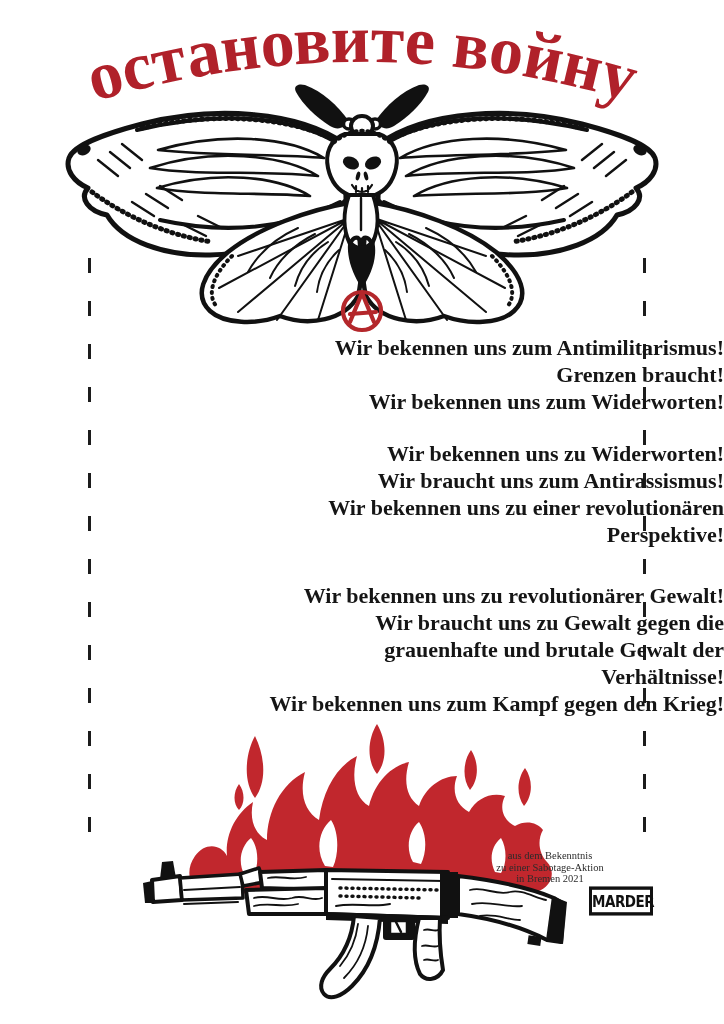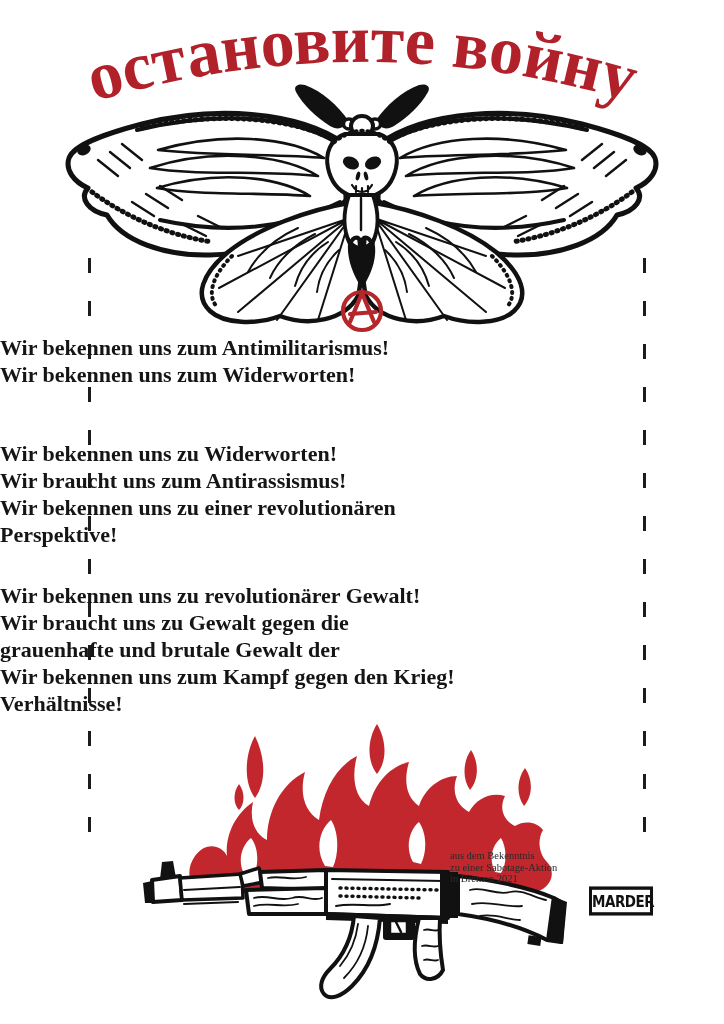--- a/index.html
+++ b/index.html
@@ -13,33 +13,33 @@
   .title-svg{left:0;top:0;width:724px;height:130px;}
   
   .cropline{
     width:3px;height:578px;top:258px;
     background:repeating-linear-gradient(to bottom,#1c1c1c 0 15px,transparent 15px 43px);
   }
   .cropline.left{left:88px;}
   .cropline.right{left:643px;}
   
   .block{
-    left:0;width:724px;text-align:left;
+    left:0;width:724px;text-align:right;
     font-weight:bold;font-size:22px;line-height:27px;color:#151515;
   }
   .block div{white-space:nowrap;}
   .b1{top:334px;} .b2{top:440px;} .b3{top:582px;}
   
   .moth-svg{left:62px;top:84px;width:600px;height:250px;}
   .anarchy-svg{left:339px;top:288px;width:46px;height:46px;}
   .flames-svg{left:185px;top:724px;width:385px;height:176px;}
   .rifle-svg{left:140px;top:856px;width:440px;height:152px;}
   
   .attr{
-    right:74px;top:850px;width:200px;text-align:left;
+    right:74px;top:850px;width:200px;text-align:center;
     font-size:10.5px;line-height:11.5px;color:#2b2b2b;
   }
   .marder{
     right:71px;top:888px;width:58px;height:20px;
     border:3px solid #111;color:#111;background:#fff;
     font-family:"DejaVu Sans", sans-serif;font-weight:bold;font-size:13.5px;
     letter-spacing:-0.5px;text-align:center;line-height:20px;
     transform:scaleY(1.12);
   }
   .ink{stroke:#111;fill:none;stroke-linecap:round;stroke-linejoin:round;}
@@ -111,34 +111,35 @@
   </svg>
 
   <svg class="abs anarchy-svg" viewBox="0 0 46 46">
     <circle cx="23" cy="23" r="19" fill="none" stroke="#b4272b" stroke-width="4.2"></circle>
     <path d="M11,34 L23,5 L35,34" fill="none" stroke="#b4272b" stroke-width="4.2" stroke-linecap="round" stroke-linejoin="round"></path>
     <path d="M11,26 L37,24" fill="none" stroke="#b4272b" stroke-width="4.2" stroke-linecap="round"></path>
   </svg>
 
   <div class="abs block b1">
     <div>Wir bekennen uns zum Antimilitarismus!</div>
+    <div>Grenzen braucht!</div>
     <div>Wir bekennen uns zum Widerworten!</div>
   </div>
   <div class="abs block b2">
     <div>Wir bekennen uns zu Widerworten!</div>
     <div>Wir braucht uns zum Antirassismus!</div>
     <div>Wir bekennen uns zu einer revolutionären</div>
     <div>Perspektive!</div>
   </div>
   <div class="abs block b3">
     <div>Wir bekennen uns zu revolutionärer Gewalt!</div>
     <div>Wir braucht uns zu Gewalt gegen die</div>
     <div>grauenhafte und brutale Gewalt der</div>
+    <div>Verhältnisse!</div>
     <div>Wir bekennen uns zum Kampf gegen den Krieg!</div>
-    <div>Verhältnisse!</div>
   </div>
 
   <svg class="abs flames-svg" viewBox="0 0 385 176">
     <path fill="#c1272d" fill-rule="evenodd" d="
       M16,170 C4,162 0,146 10,132 C20,118 36,120 42,132 C40,112 50,90 68,78 C64,96 70,110 82,116
       C82,88 96,60 120,48 C114,70 120,88 134,96 C138,66 152,42 172,32 C166,54 170,74 184,82
       C190,58 206,42 224,38 C218,58 222,74 234,82 C240,64 256,52 272,52 C266,68 272,82 284,88
       C292,74 306,68 320,72 C314,84 318,96 330,102 C340,96 352,98 358,106 C352,116 354,130 362,138
       C370,146 368,160 356,166 C344,172 330,170 322,166 L16,170 Z
       M60,152 C52,138 56,122 66,114 C74,124 74,142 68,153 Z

